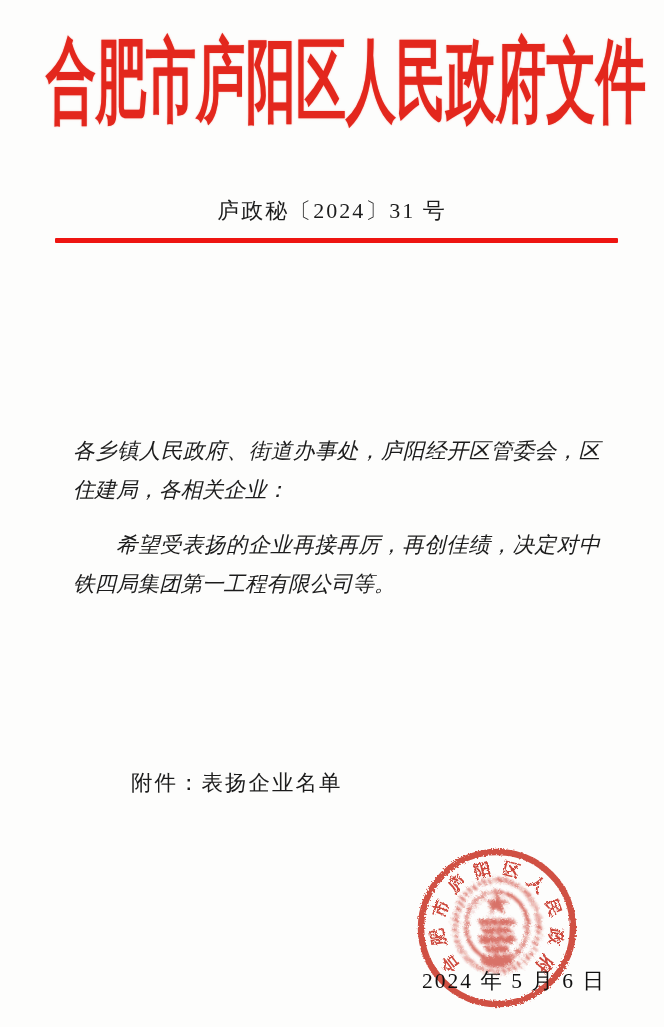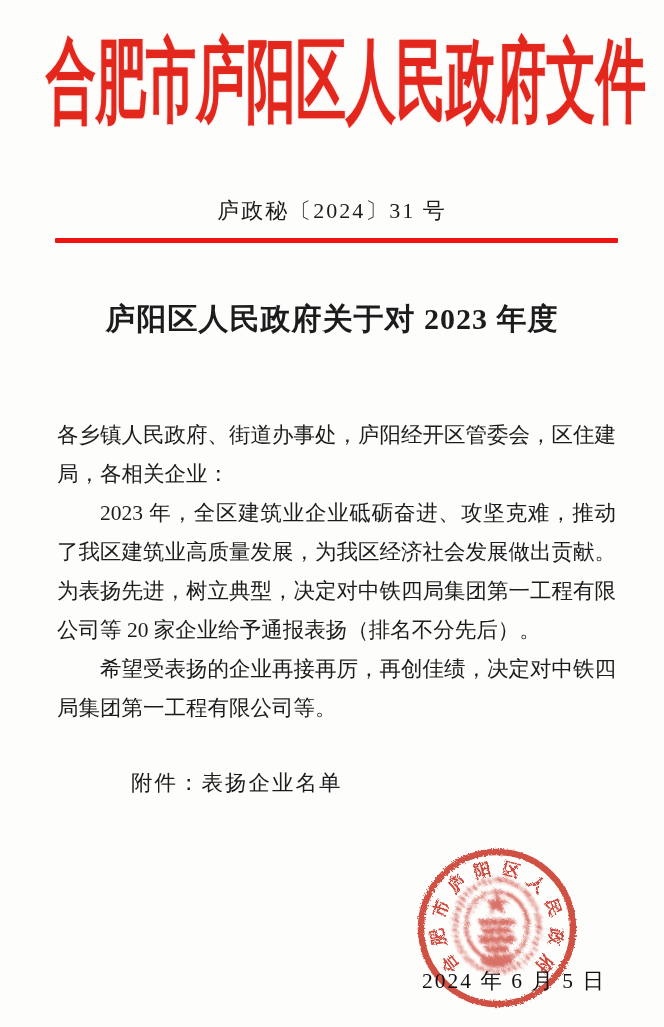--- a/index.html
+++ b/index.html
@@ -68,21 +68,21 @@
   
   .body-text {
     position: absolute;
     top: 416px; left: 57px;
     width: 559px;
     font-size: 21.5px;
     line-height: 39px;
     text-align: justify;
     text-justify: inter-ideograph;
   }
-  .body-text p { margin: 0; }
+  .body-text p { margin: 16px; font-style: italic; }
   .body-text p.indent { text-indent: 2em; }
 
   
   .attachment {
     position: absolute;
     top: 768px; left: 131px;
     font-size: 21.5px;
     letter-spacing: 2px;
   }
 
@@ -130,26 +130,24 @@
       <span class="lh-char">府</span>
       <span class="lh-char">文</span>
       <span class="lh-char">件</span>
     </div>
 
   <div class="doc-number">庐政秘〔2024〕31 号</div>
 
   <div class="red-rule"></div>
 
   <div class="doc-title">
-    <div>庐阳区人民政府关于对 2023 年度</div>
   </div>
 
   <div class="body-text">
     <p>各乡镇人民政府、街道办事处，庐阳经开区管委会，区住建局，各相关企业：</p>
-    <p class="indent">2023 年，全区建筑业企业砥砺奋进、攻坚克难，推动了我区建筑业高质量发展，为我区经济社会发展做出贡献。为表扬先进，树立典型，决定对中铁四局集团第一工程有限公司等 20 家企业给予通报表扬（排名不分先后）。</p>
     <p class="indent">希望受表扬的企业再接再厉，再创佳绩，决定对中铁四局集团第一工程有限公司等。</p>
   </div>
 
   <div class="attachment">附件：表扬企业名单</div>
 
   <svg class="seal" viewBox="0 0 174 174">
     <defs>
       <filter id="stamp" x="-20%" y="-20%" width="140%" height="140%">
         <feTurbulence type="fractalNoise" baseFrequency="0.55" numOctaves="2" result="n"></feTurbulence>
         <feDisplacementMap in="SourceGraphic" in2="n" scale="4"></feDisplacementMap>
@@ -185,15 +183,15 @@
         <polygon points="87,52 90,60 98,60 92,65 94,73 87,68 80,73 82,65 76,60 84,60"></polygon>
         <rect x="70" y="78" width="34" height="6" rx="2"></rect>
         <rect x="73" y="87" width="28" height="5" rx="2"></rect>
         <rect x="69" y="95" width="36" height="7" rx="2"></rect>
         <rect x="76" y="105" width="22" height="6" rx="2"></rect>
         <ellipse cx="87" cy="120" rx="16" ry="6"></ellipse>
       </g>
     </g>
   </svg>
 
-  <div class="doc-date">2024 年 6 月 5 日</div>
+  <div class="doc-date">2024 年 5 月 6 日</div>
 
 </div>
 
 </body></html>

